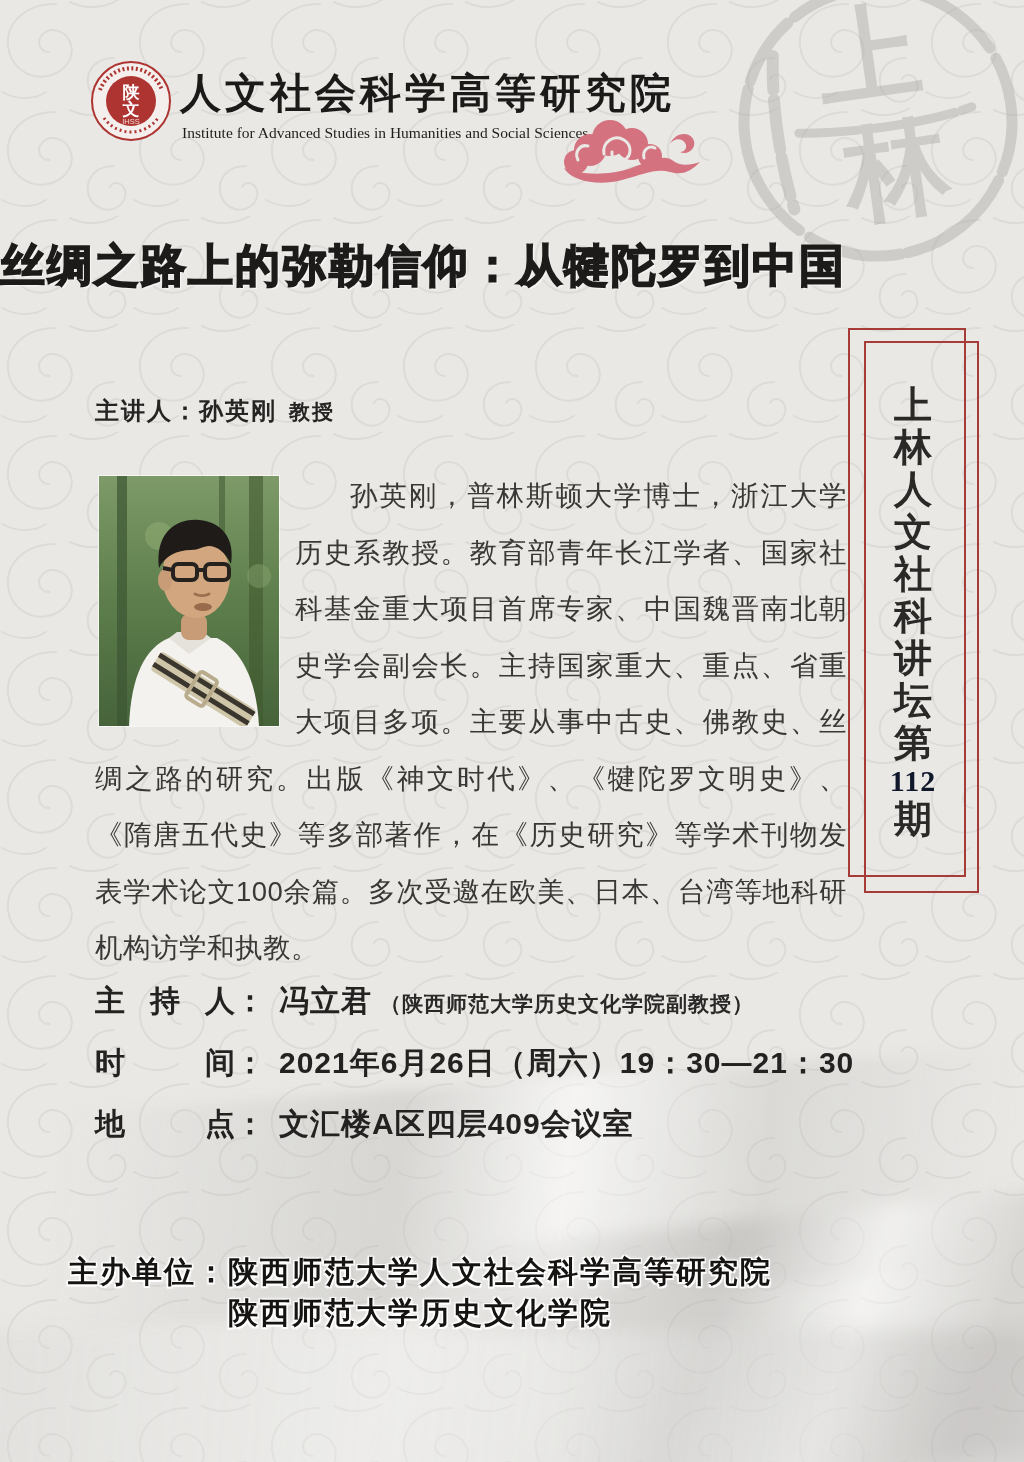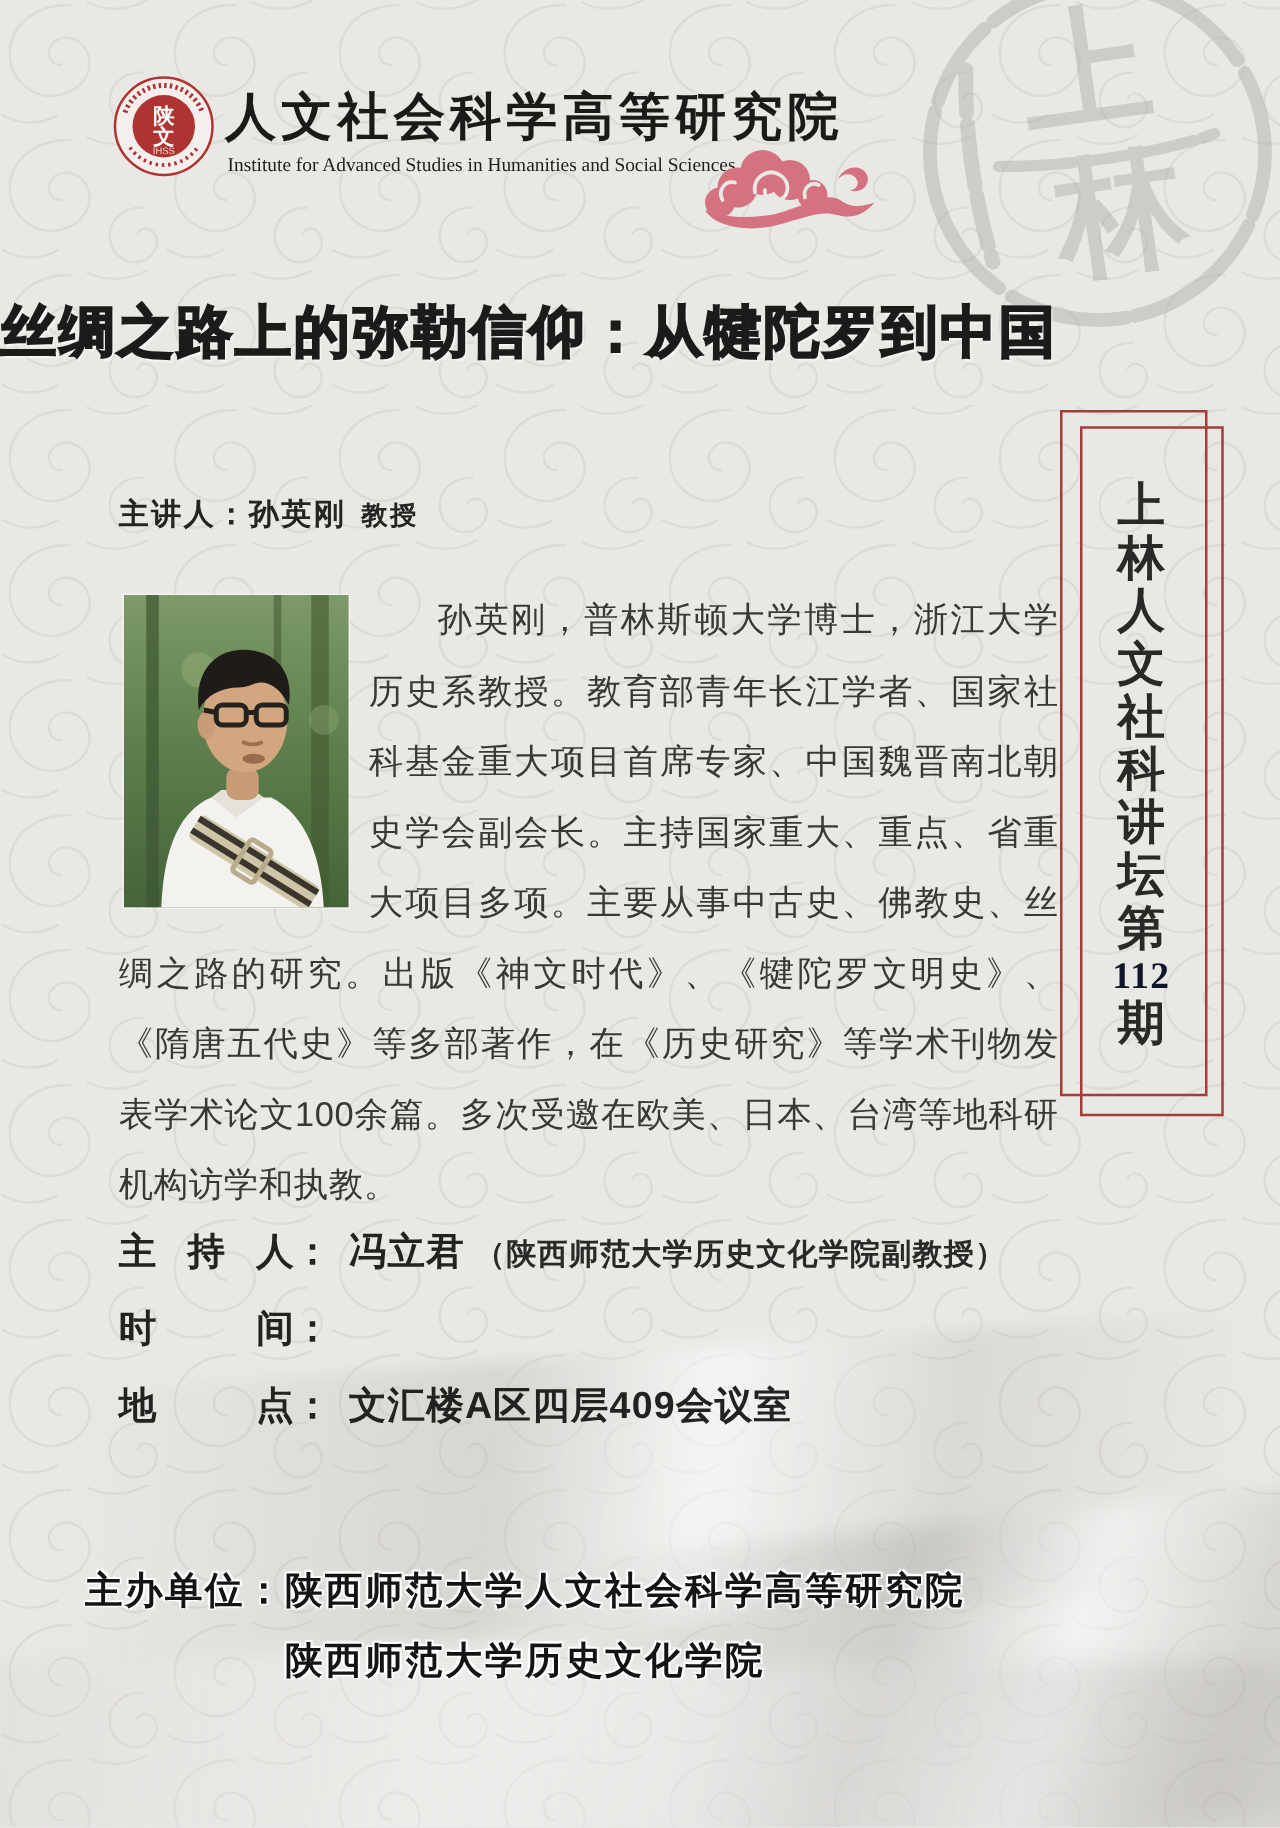--- a/index.html
+++ b/index.html
@@ -68,27 +68,27 @@
 
   
   .detail-row{position:absolute;left:95px;white-space:nowrap;display:flex;align-items:baseline;}
   .row-host{top:981px;}
   .row-time{top:1043px;}
   .row-venue{top:1104px;}
   .detail-label{display:inline-flex;justify-content:space-between;width:140px;
     font-size:30px;font-weight:bold;color:#242221;}
   .detail-colon{font-size:30px;font-weight:bold;color:#242221;}
   .detail-value{font-size:30px;font-weight:bold;color:#242221;margin-left:14px;letter-spacing:1px;}
-  .detail-paren{font-size:24px;font-weight:bold;color:#2b2928;margin-left:8px;letter-spacing:1px;}
+  .detail-paren{font-size:21px;font-weight:bold;color:#2b2928;margin-left:8px;letter-spacing:1px;}
 
   
   .footer{position:absolute;left:0;top:1252px;width:840px;text-align:center;}
   .footer-line{font-size:30px;font-weight:bold;color:#161413;letter-spacing:2px;
     text-shadow:0 0 4px #fff,1.5px 1.5px 0 rgba(255,255,255,.9),-1.5px -1.5px 0 rgba(255,255,255,.9),1.5px -1.5px 0 rgba(255,255,255,.9),-1.5px 1.5px 0 rgba(255,255,255,.9);}
-  .footer-line2{margin-top:15px;}
+  .footer-line2{}
 </style>
 </head>
 <body>
 
 <div class="poster">
 
   <svg class="bg-layer" width="1024" height="1462" xmlns="http://www.w3.org/2000/svg">
     <defs>
       <pattern id="swirls" width="132" height="108" patternUnits="userSpaceOnUse">
         <g fill="none" stroke="#dbd9d6" stroke-width="2" stroke-linecap="round">
@@ -228,20 +228,21 @@
       <span class="detail-value">冯立君</span>
       <span class="detail-paren">（陕西师范大学历史文化学院副教授）</span>
     </div>
 
     <div class="detail-row row-time">
       <span class="detail-label">
         <span>时</span>
         <span>间</span>
       </span>
       <span class="detail-colon">：</span>
+      <span class="detail-value">2021年6月26日（周六）19：30—21：30</span>
     </div>
 
     <div class="detail-row row-venue">
       <span class="detail-label">
         <span>地</span>
         <span>点</span>
       </span>
       <span class="detail-colon">：</span>
       <span class="detail-value">文汇楼A区四层409会议室</span>
     </div>

